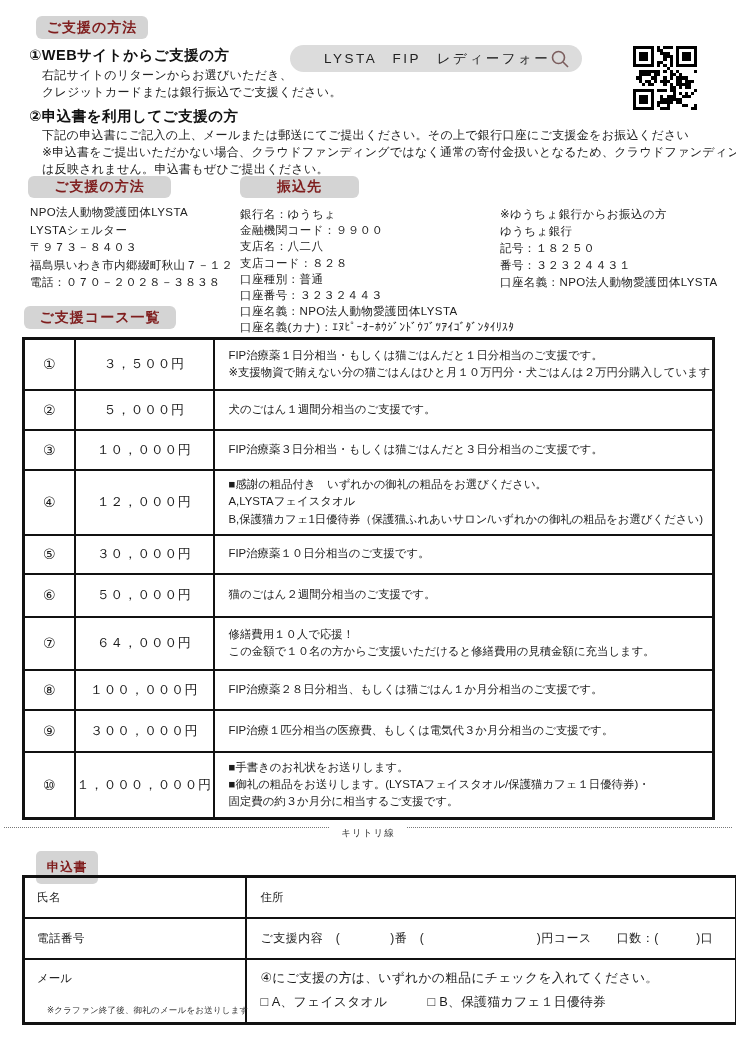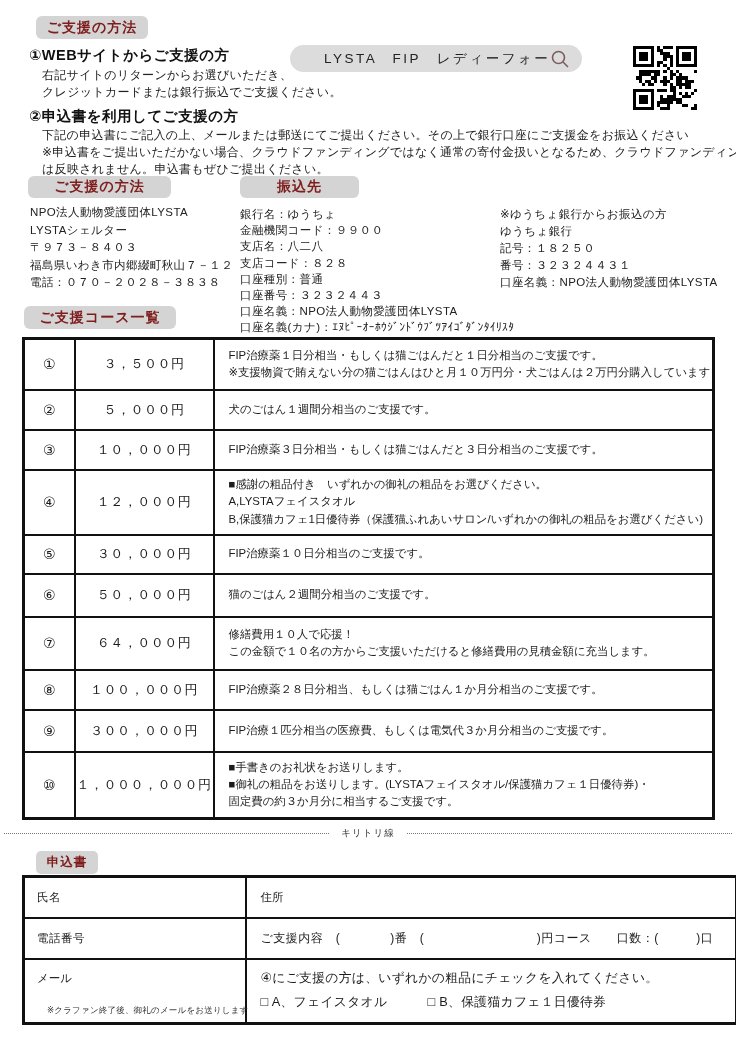--- a/index.html
+++ b/index.html
@@ -38,21 +38,21 @@
     position:absolute; left:22px; top:337px; width:693px;
     border-collapse:collapse; table-layout:fixed;
   }
   table.courses td { border:2px solid #111; vertical-align:middle; }
   table.courses { border:3px solid #111; }
   td.c-no { width:51px; text-align:center; font-size:14px; }
   td.c-amount { width:139px; text-align:center; font-size:13px; letter-spacing:0.5px; white-space:nowrap; }
   td.c-desc { padding:4px 6px 4px 14px; font-size:11.4px; line-height:1.5; }
   td.c-desc div { white-space:nowrap; }
 
-  .cutline { position:absolute; left:4px; right:4px; top:827px; display:flex; align-items:center; gap:12px; }
+  .cutline { position:absolute; left:4px; right:4px; top:827px; display:flex; align-items:flex-start; gap:12px; }
   .cutline .dots { flex:1; border-top:1.5px dotted #777; height:0; }
   .cutline .cut-label { font-size:9.5px; color:#333; letter-spacing:1px; white-space:nowrap; }
 
   table.appform {
     position:absolute; left:22px; top:875px; width:716px;
     border-collapse:collapse; table-layout:fixed;
     border:3px solid #111;
   }
   table.appform td { border:2px solid #111; vertical-align:middle; font-size:11.5px; }
   td.f-label { width:222px; padding-left:12px; letter-spacing:0.5px; }
@@ -427,21 +427,21 @@
     </tr>
   </tbody>
     </table>
 
   <div class="cutline">
     <span class="dots"></span>
     <span class="cut-label">キリトリ線</span>
     <span class="dots"></span>
   </div>
 
-  <div class="badge badge-sm" style="left:36px; top:851px; width:62px; height:23px;">申込書</div>
+  <div class="badge badge-sm" style="left:36px; top:851px; width:62px; height:33px;">申込書</div>
 
   <table class="appform">
     <tbody>
         <tr style="height:41px;">
       <td class="f-label">氏名</td>
       <td class="f-value">住所</td>
     </tr>
     <tr style="height:41px;">
       <td class="f-label">電話番号</td>
       <td class="f-value">

